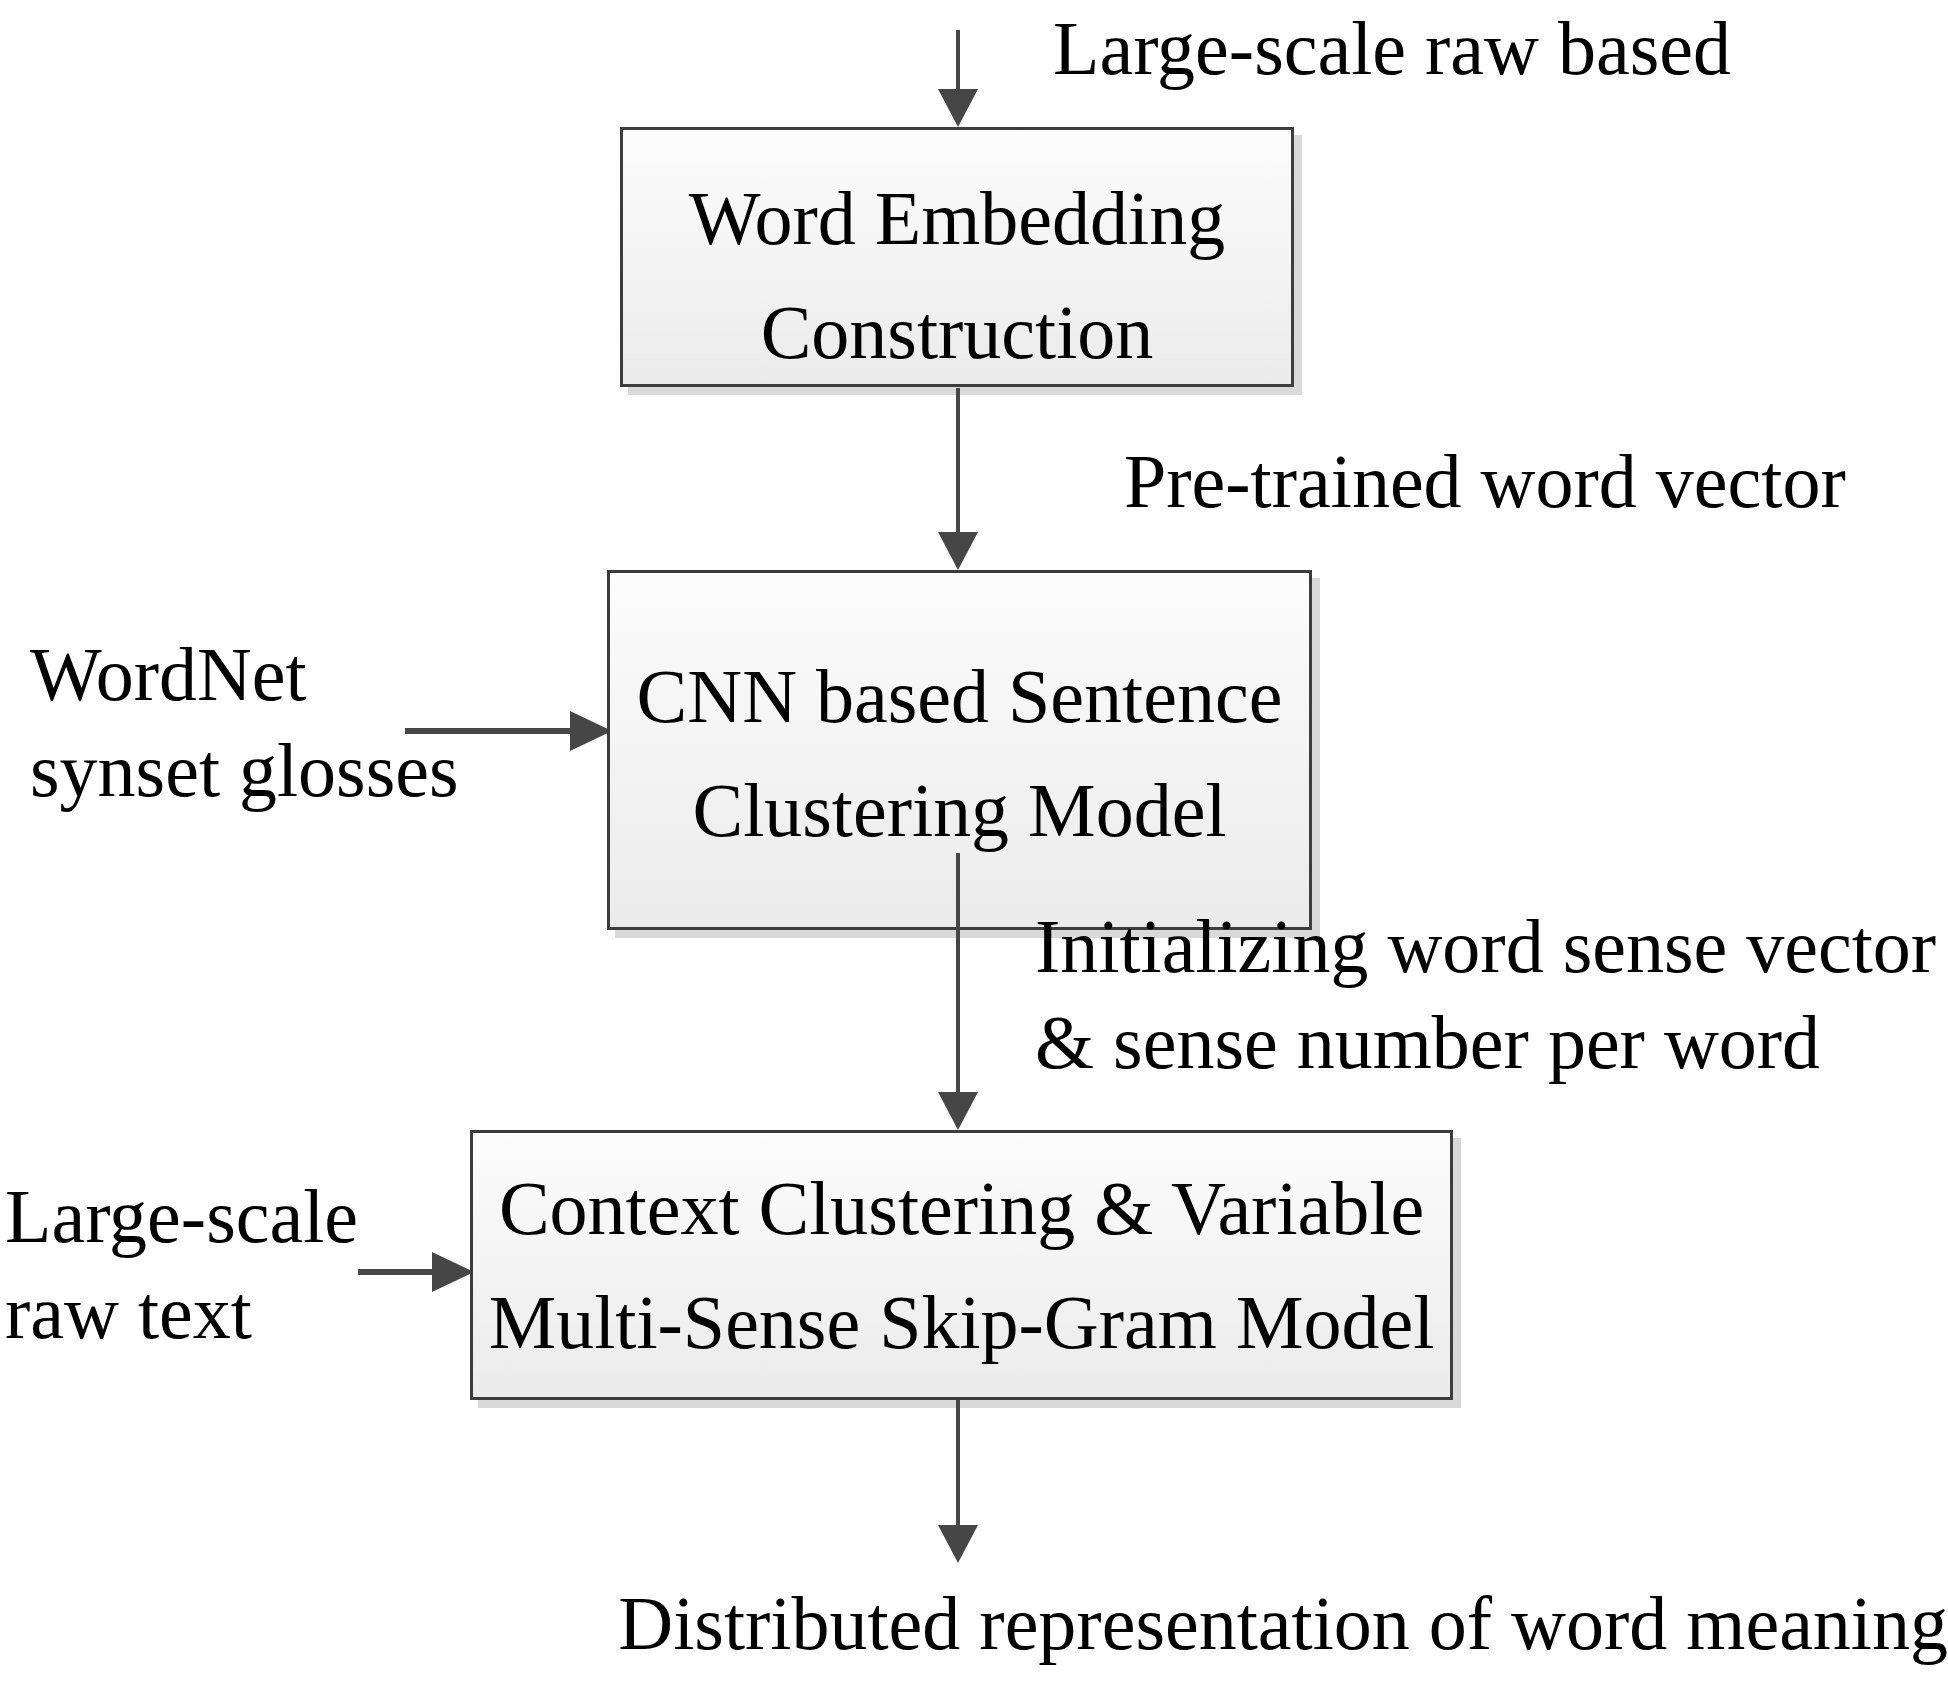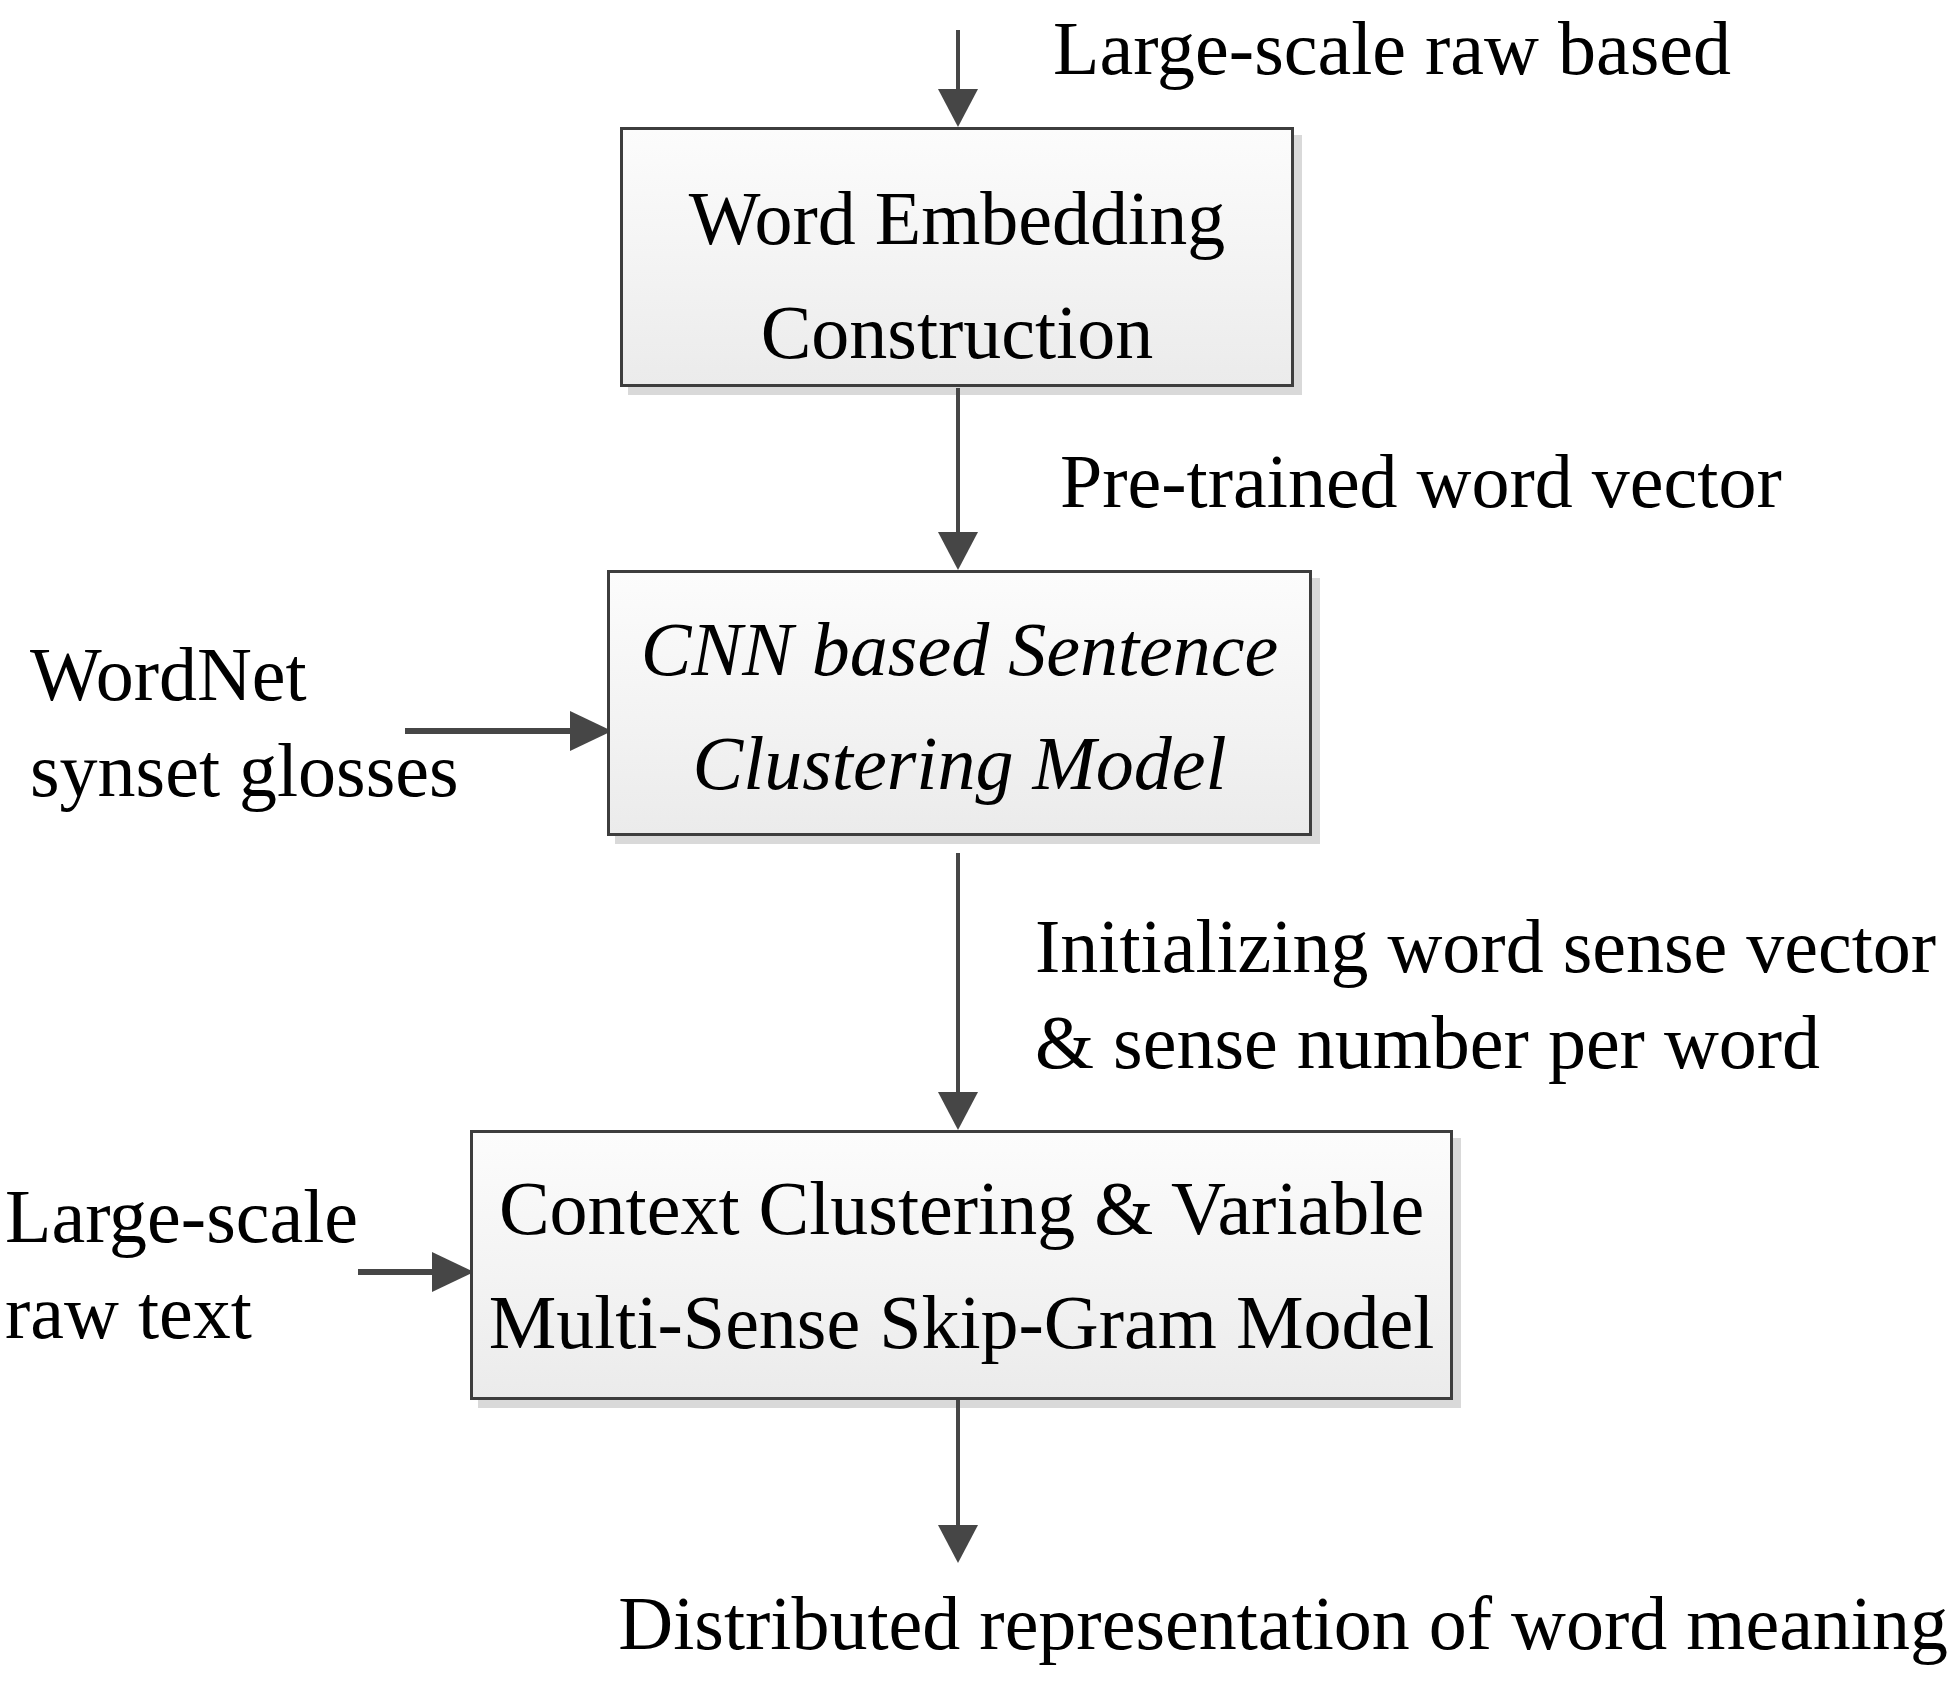--- a/index.html
+++ b/index.html
@@ -19,31 +19,31 @@
     border:3px solid var(--box-border,#3d3d3d);
     background:linear-gradient(180deg,var(--box-fill-top,#fcfcfc) 0%,#f3f3f3 55%,var(--box-fill-bottom,#ebebeb) 100%);
     box-shadow:8px 8px 0 var(--box-shadow,#d9d9d9);
     display:flex;flex-direction:column;
     align-items:center;justify-content:center;
     text-align:center;
     font-size:76px;line-height:114px;
     white-space:nowrap;
   }
   .pbox--1{left:620px;top:127px;width:674px;height:260px;padding-top:36px;}
-  .pbox--2{left:607px;top:570px;width:705px;height:266px;padding-top:6px;font-style:italic;}
+  .pbox--2{left:607px;top:570px;width:705px;height:360px;padding-top:6px;}
   .pbox--3{left:470px;top:1130px;width:983px;height:270px;}
 
   
   .lbl{
     position:absolute;
     font-size:76px;line-height:96px;
     white-space:nowrap;
   }
   .lbl--top-input{left:1053px;top:0px;}
-  .lbl--pretrained{left:1060px;top:433px;}
+  .lbl--pretrained{left:1124px;top:433px;}
   .lbl--wordnet{left:30px;top:626px;}
   .lbl--initializing{left:1035px;top:898px;}
   .lbl--largescale{left:5px;top:1168px;}
   .lbl--output{left:0;right:0;top:1575px;text-align:right;margin-left:48px;}
 
   
   .varrow{position:absolute;width:40px;}
   .varrow .shaft{
     position:absolute;left:18px;top:0;width:4px;
     background:var(--arrow,#464646);

